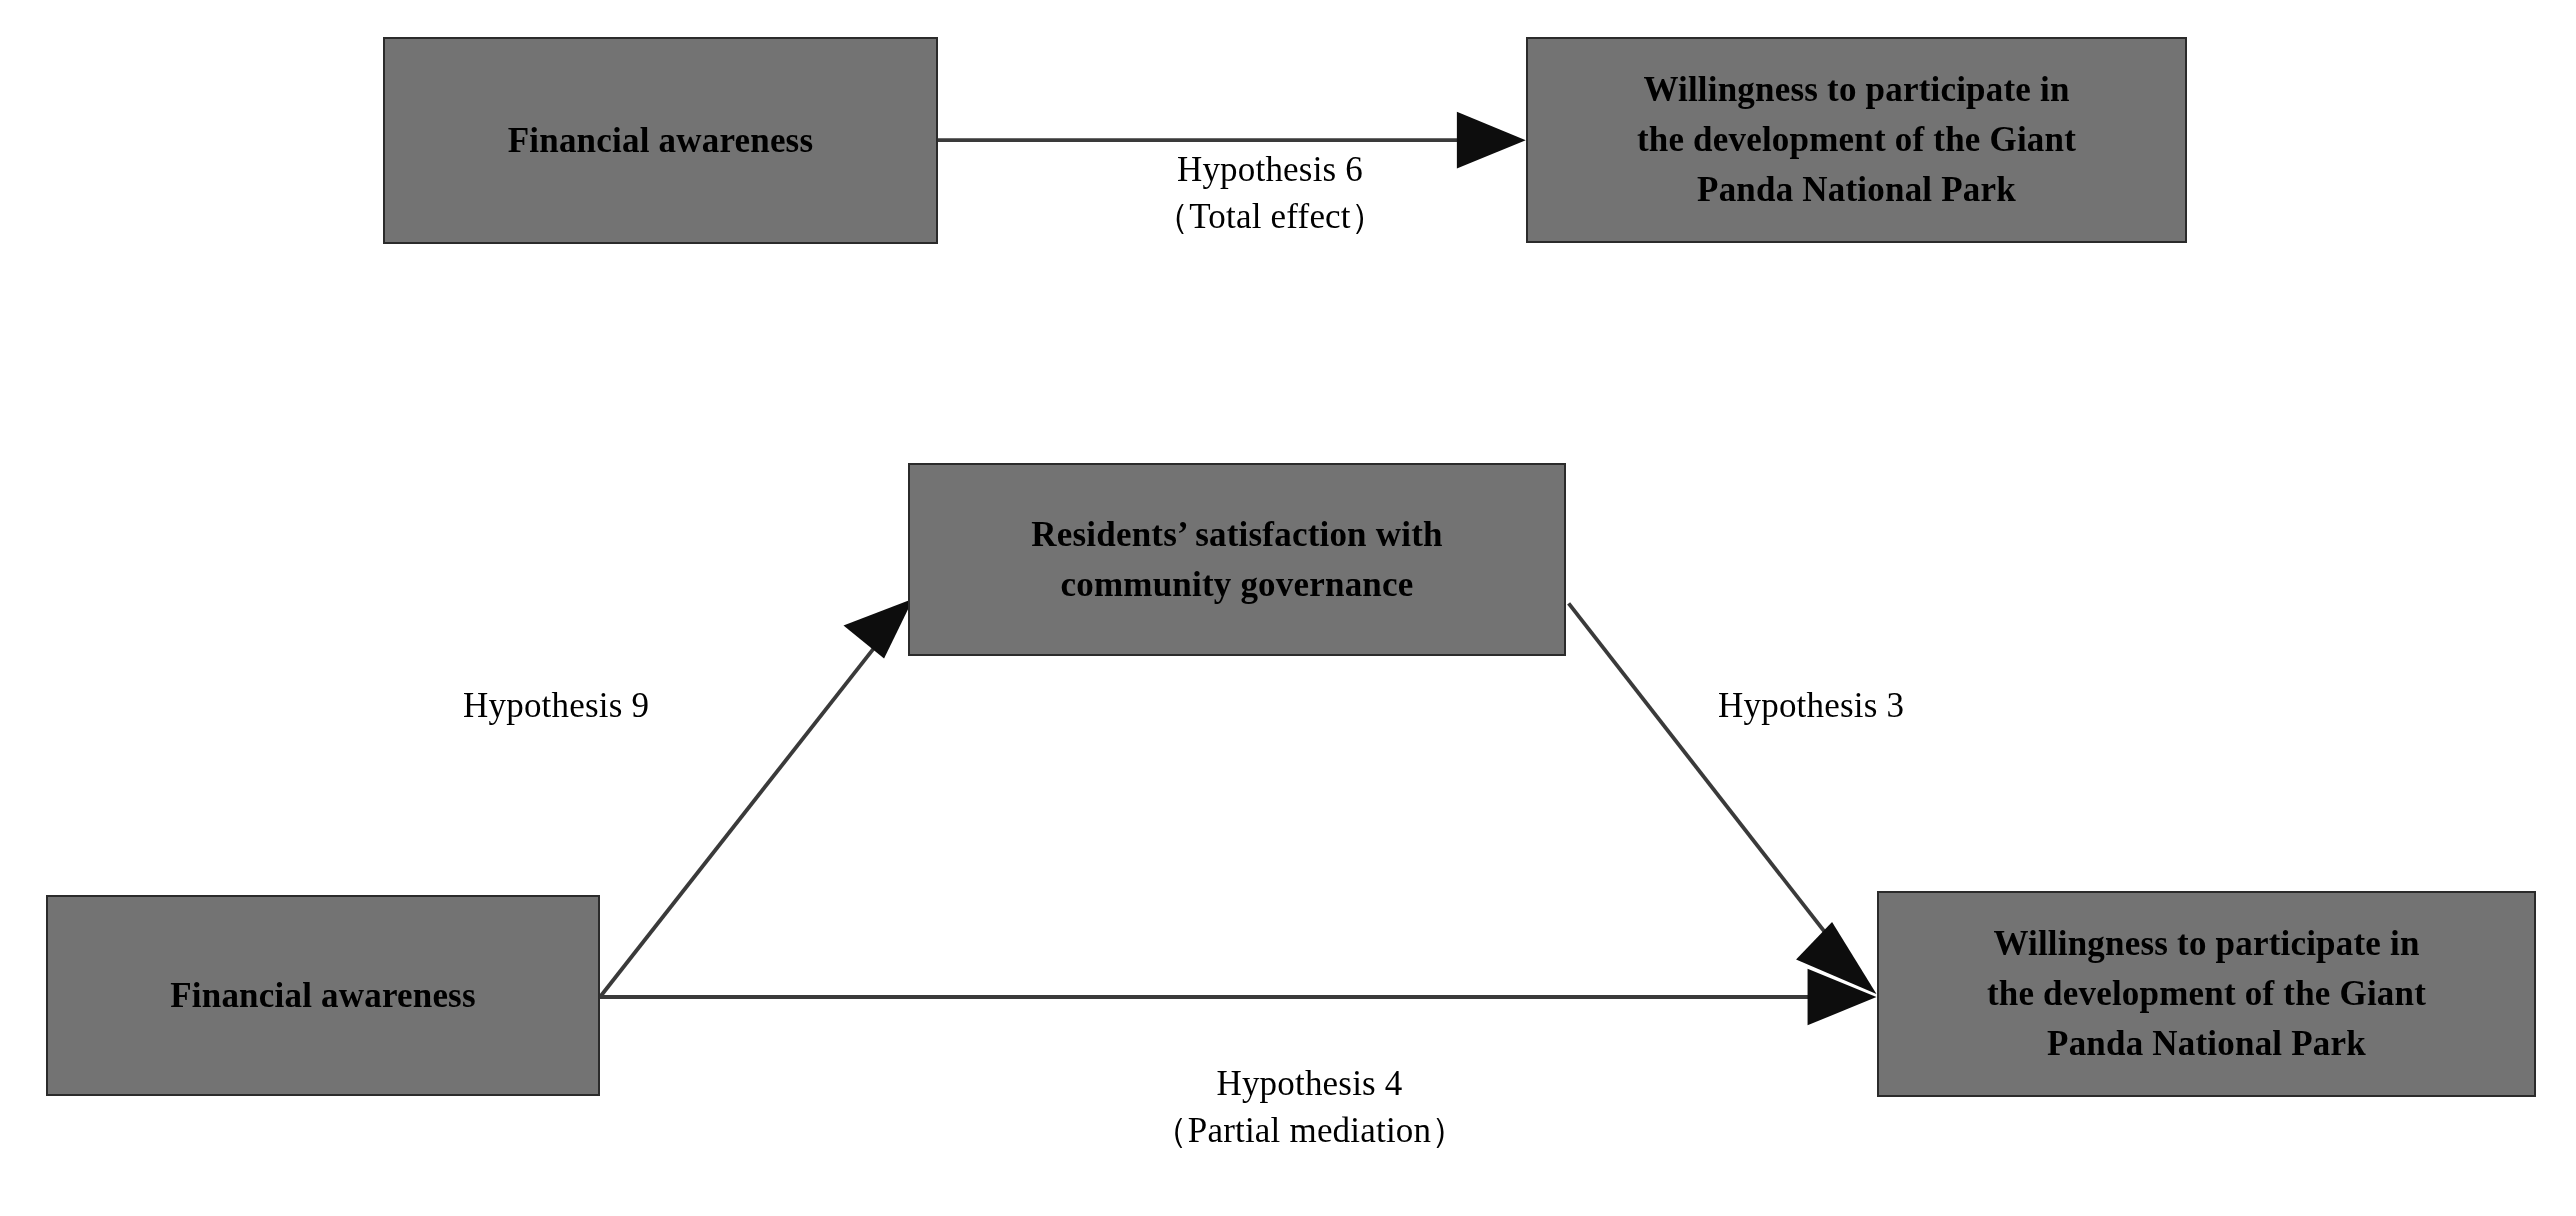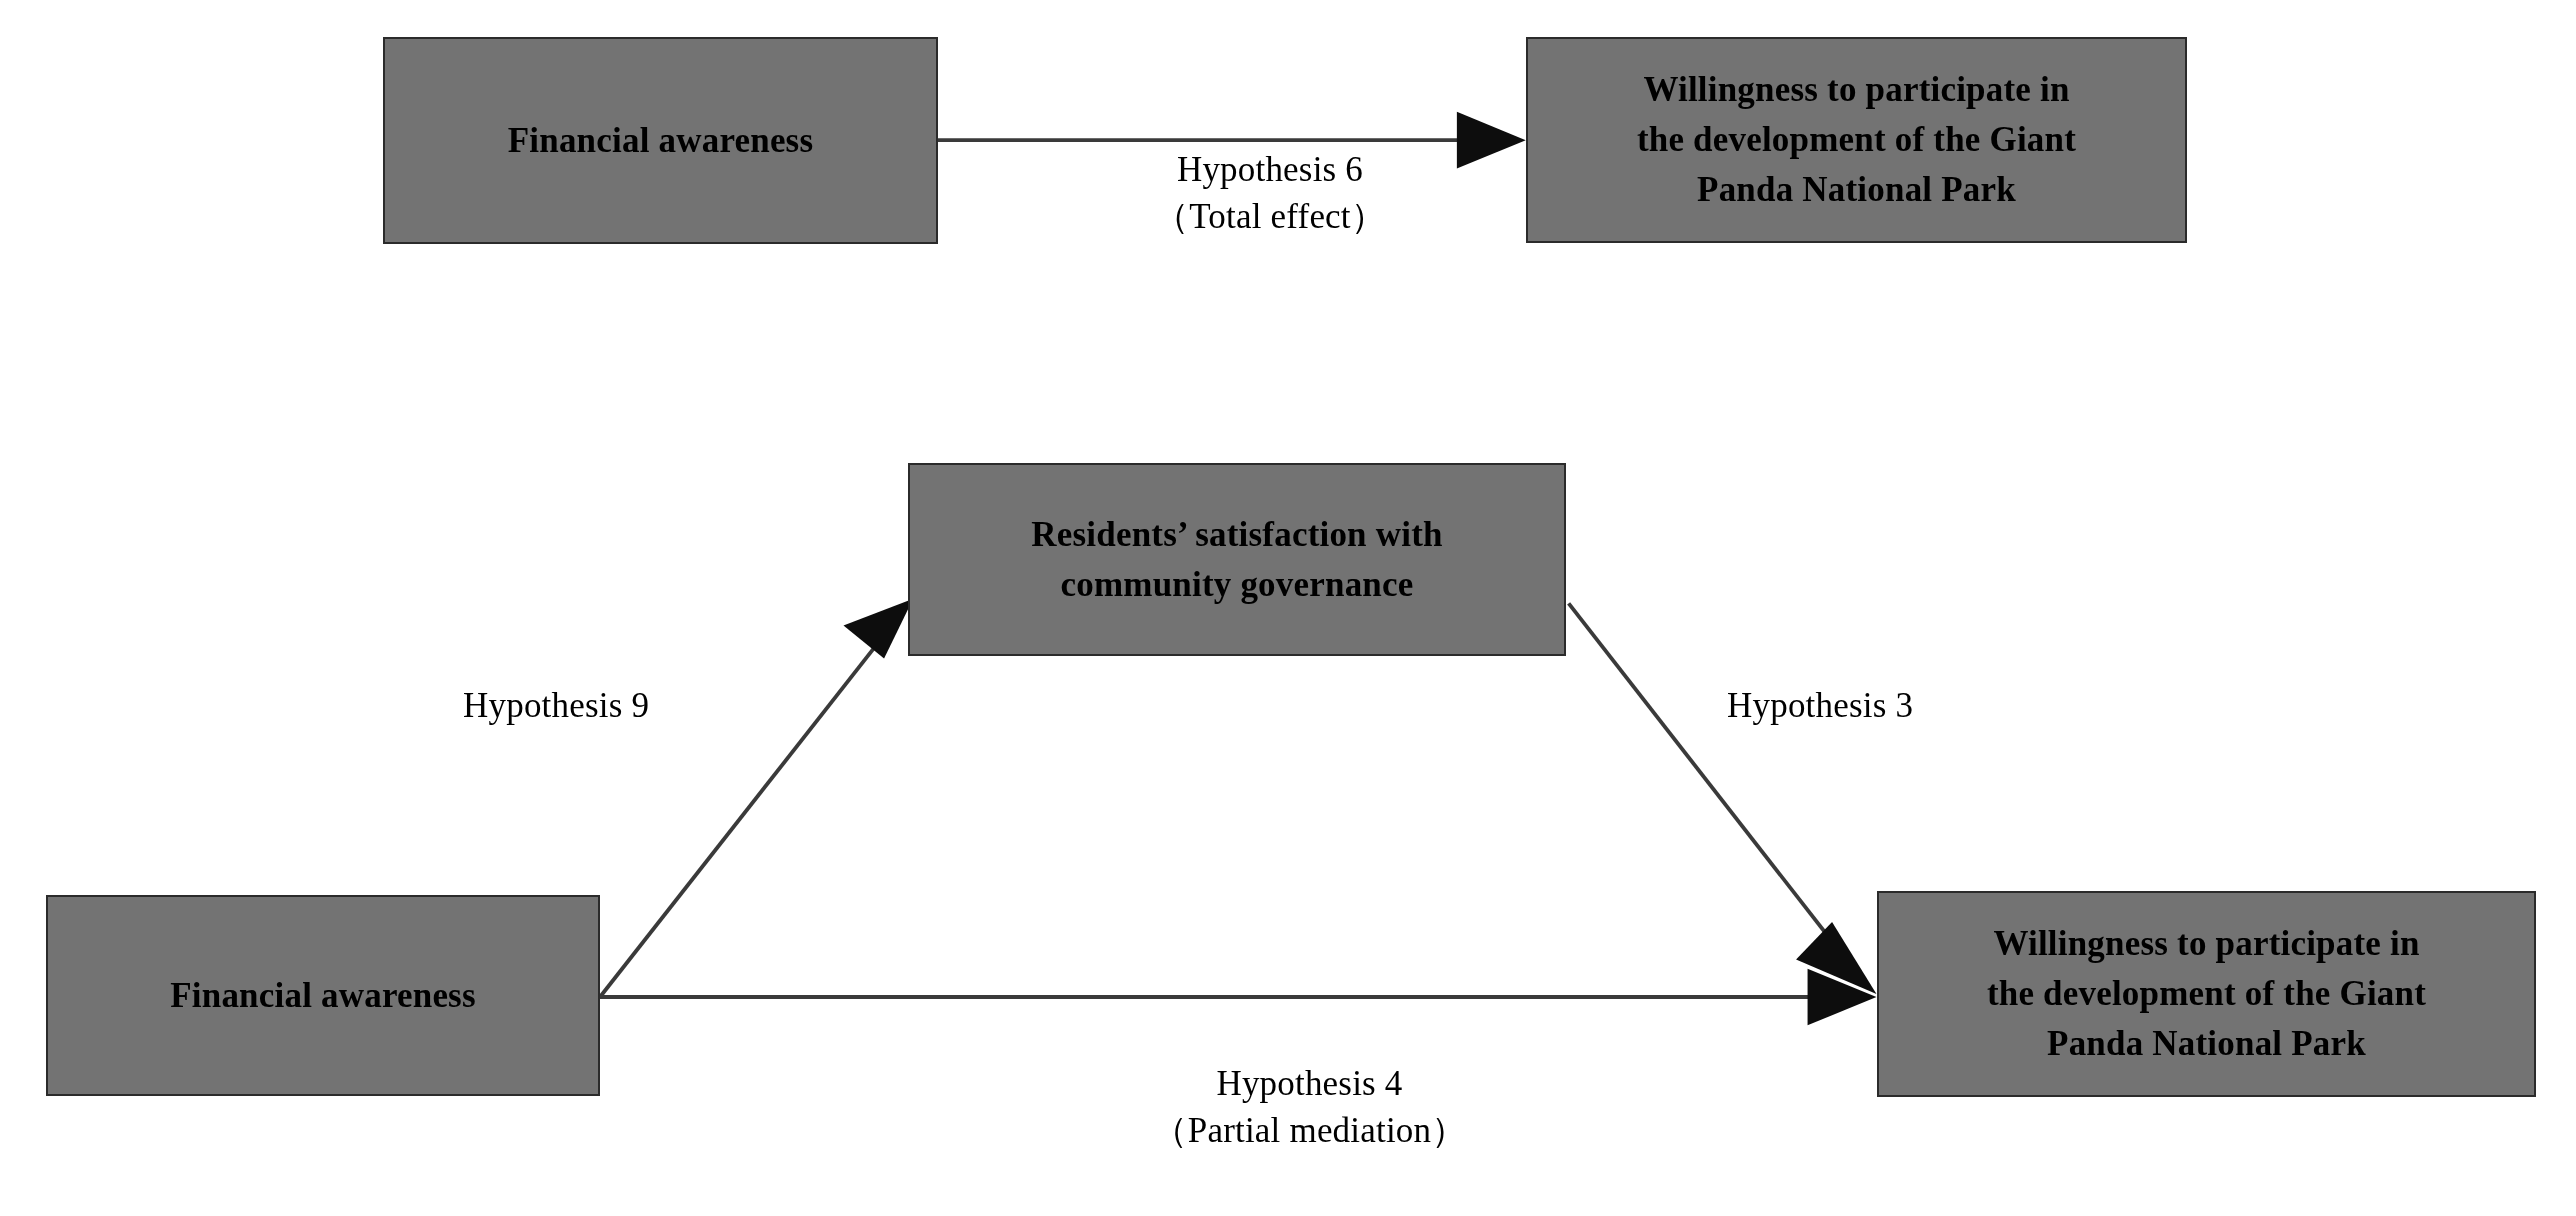--- a/index.html
+++ b/index.html
@@ -114,19 +114,19 @@
   </div>
 
   <div class="node-box" style="left:1877px; top:891px; width:659px; height:206px;">
     <span class="node-label">Willingness to participate in
 the development of the Giant
 Panda National Park</span>
   </div>
 
   <div class="edge-label" style="left:463px; top:682px; width:322px; text-align:left;">Hypothesis 9</div>
 
-  <div class="edge-label" style="left:1718px; top:682px; width:322px; text-align:left;margin-left:9px;">Hypothesis 3</div>
+  <div class="edge-label" style="left:1718px; top:682px; width:322px; text-align:left;">Hypothesis 3</div>
 
   <div class="edge-label" style="left:1072px; top:1060px; width:475px;text-align:center;">Hypothesis 4
 （Partial mediation）</div>
 
 </div>
 
 
 </body></html>

